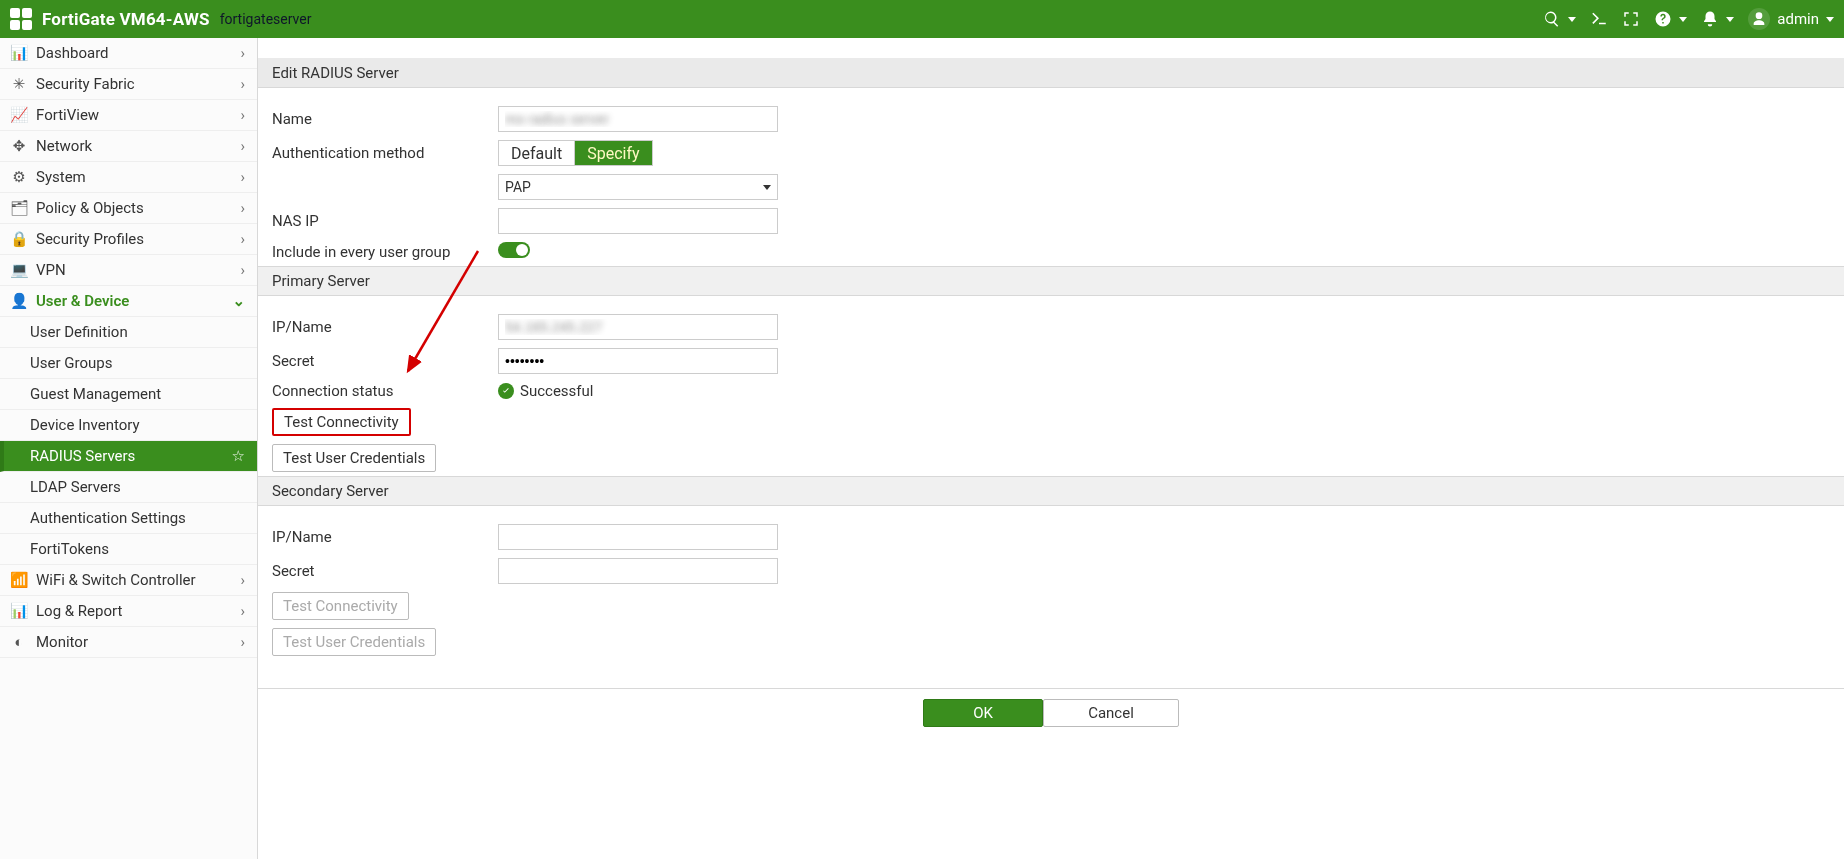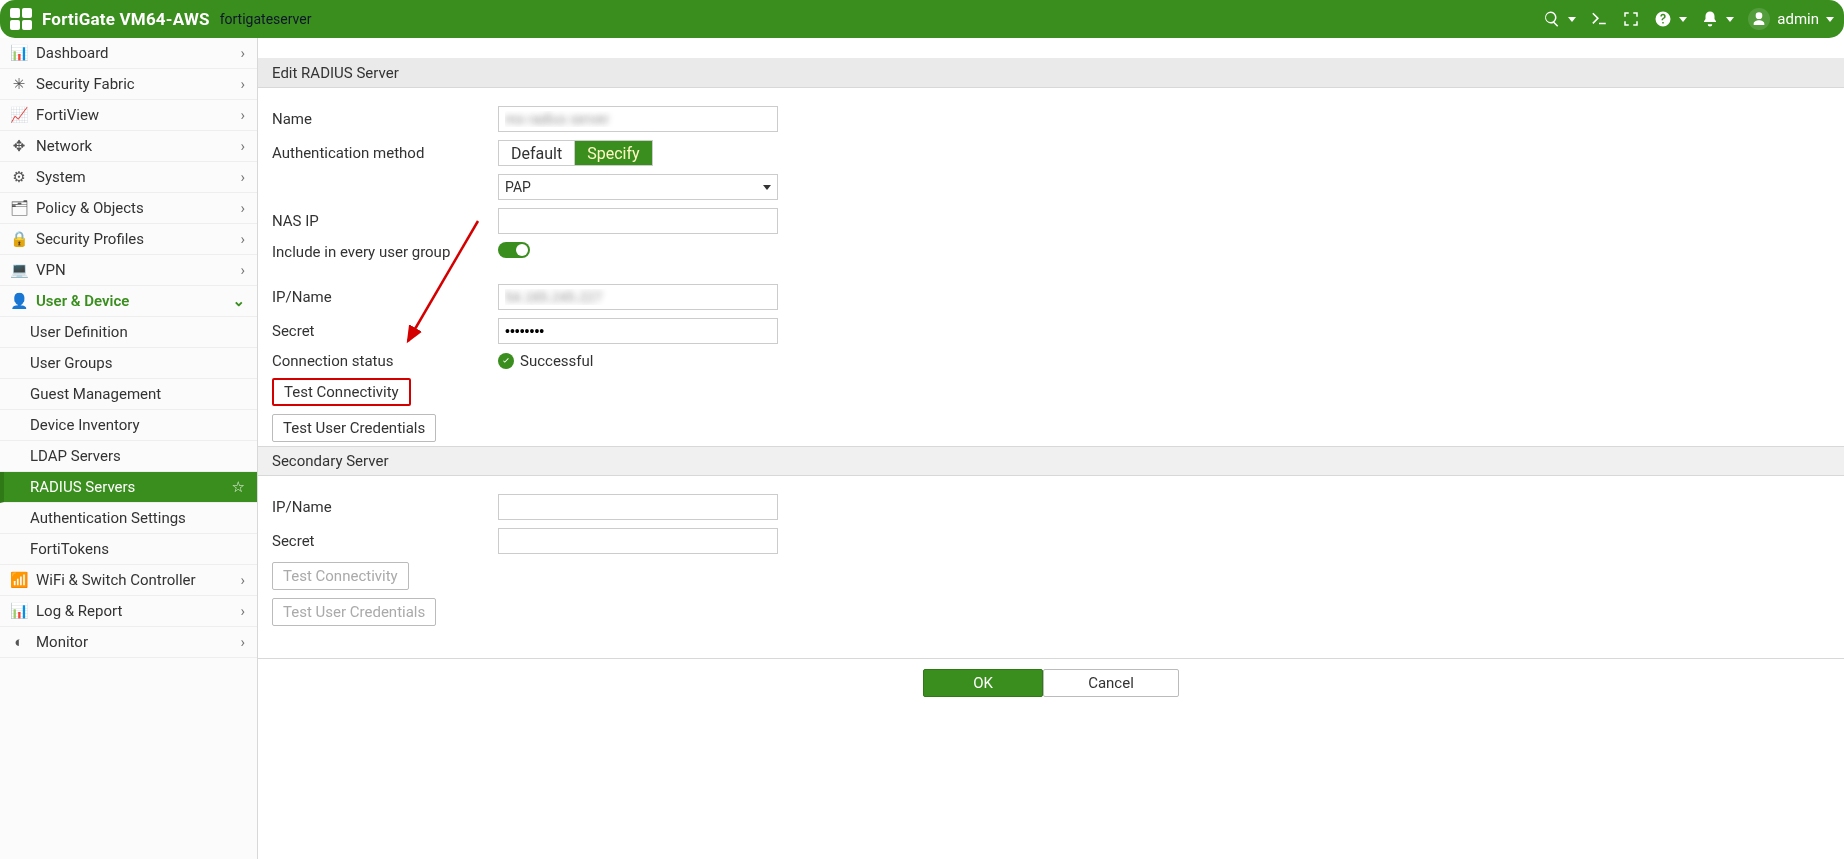--- a/index.html
+++ b/index.html
@@ -27,21 +27,20 @@
 
   
   .topbar {
     height: 38px;
     background: var(--green);
     color: #fff;
     display: flex;
     align-items: center;
     padding: 0 10px;
     gap: 10px;
-    border-radius: 15px;
   }
   .brand-area { display:flex; align-items:center; gap:10px; }
   .logo-tiles {
     width: 22px; height: 22px; display:grid; grid-template-columns: 1fr 1fr; grid-template-rows:1fr 1fr; gap:2px;
   }
   .logo-tiles span { background:#fff; border-radius:2px; }
   .brand { font-weight:700; font-size:17px; letter-spacing:.2px; }
   .hostname { font-size:14px; color:#0f172a; }
   .topbar-spacer { flex:1; }
   .topbar-actions { display:flex; align-items:center; gap:14px; }
@@ -274,27 +273,27 @@
       </div>
     <div class="side-sub">
         <span>User Groups</span>
       </div>
     <div class="side-sub">
         <span>Guest Management</span>
       </div>
     <div class="side-sub">
         <span>Device Inventory</span>
       </div>
-    <div class="side-sub">
-        <span>LDAP Servers</span>
-      </div>
     <div class="side-sub active">
       <span>RADIUS Servers</span>
       <span class="star trail">☆</span>
     </div>
+    <div class="side-sub">
+        <span>LDAP Servers</span>
+      </div>
     <div class="side-sub">
         <span>Authentication Settings</span>
       </div>
     <div class="side-sub">
         <span>FortiTokens</span>
       </div>
 
     <div class="side-item">
       <span class="side-ico">📶</span>
       <span class="lbl">WiFi &amp; Switch Controller</span>
@@ -339,20 +338,21 @@
         </div>
 
         <div class="lblcol">NAS IP</div>
         <div class="valcol"><input type="text" style=""></div>
 
         <div class="lblcol">Include in every user group</div>
         <div class="valcol"><span class="toggle"></span></div>
       </div>
     </div>
 
+    <div class="section-title">Primary Server</div>
     <div class="form-area" style="position:relative">
       <div class="form-grid">
         <div class="lblcol">IP/Name</div>
         <div class="valcol"><input type="text" class="blurred" value="54.165.245.227" style=""></div>
 
         <div class="lblcol">Secret</div>
         <div class="valcol"><input type="password" value="••••••••" style=""></div>
 
         <div class="lblcol">Connection status</div>
         <div class="valcol status-row">

